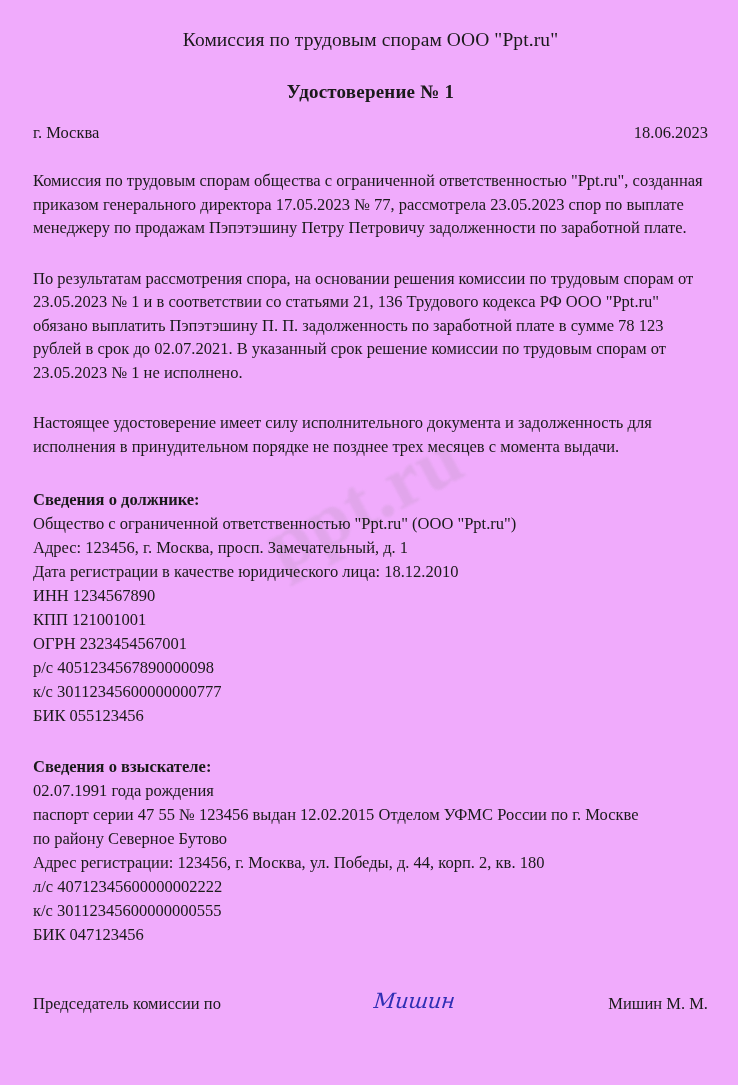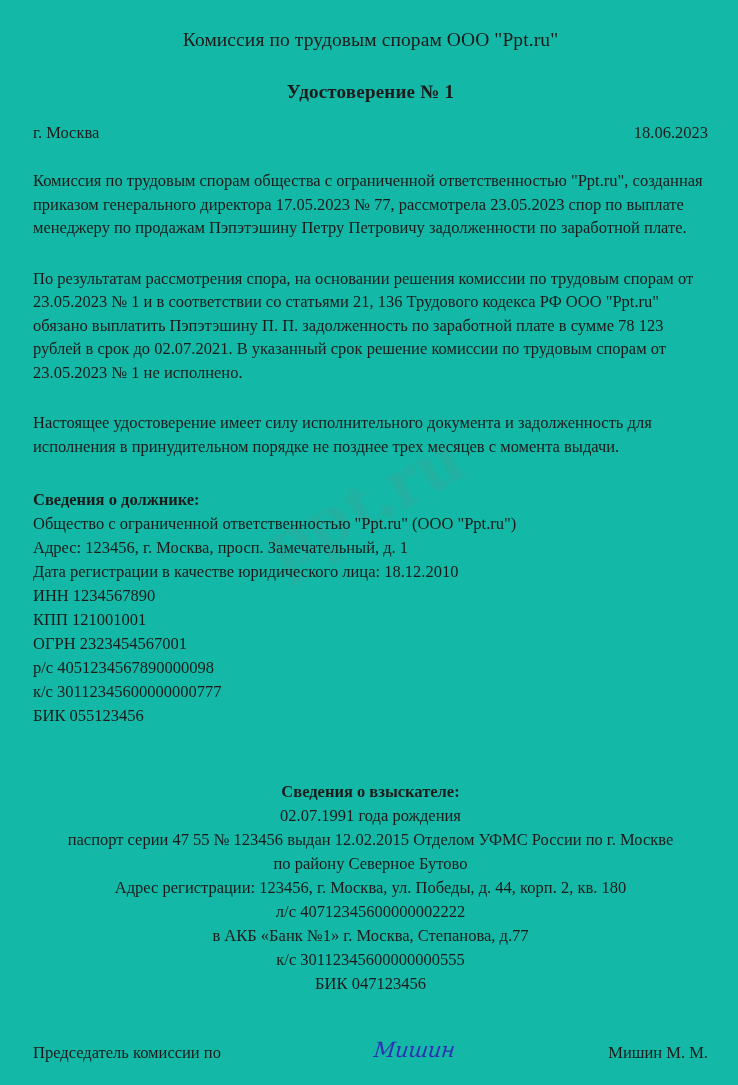--- a/index.html
+++ b/index.html
@@ -9,21 +9,21 @@
     background: #ffffff;
   }
   body {
     font-family: "Liberation Serif", "DejaVu Serif", serif;
     color: #1a1a1a;
   }
   #page {
     position: relative;
     width: 738px;
     height: 1085px;
-    background: #14b8a6;
+    background: #f0abfc;
     overflow: hidden;
     box-sizing: border-box;
   }
 
   
   .watermark {
     position: absolute;
     left: 250px;
     top: 512px;
     width: 220px;
@@ -85,22 +85,21 @@
     margin-top: 26px;
     text-align: left;
   }
   .para.p2 { margin-top: 27px; }
   .para.p3 { margin-top: 27px; }
 
   .section {
     margin-top: 30px;
   }
   .section.creditor {
-    margin-top: 52px;
-    text-align: center;
+    margin-top: 27px;
   }
   .section-title {
     font-size: 16.5px;
     font-weight: 700;
     line-height: 24px;
     margin-bottom: 0;
   }
   .section-line {
     font-size: 16.5px;
     line-height: 24px;
@@ -177,21 +176,20 @@
       <div class="section-line">БИК 055123456</div>
     </div>
 
     <div class="section creditor">
       <div class="section-title">Сведения о взыскателе:</div>
       <div class="section-line">02.07.1991 года рождения</div>
       <div class="section-line">паспорт серии 47 55 № 123456 выдан 12.02.2015 Отделом УФМС России по г. Москве</div>
       <div class="section-line">по району Северное Бутово</div>
       <div class="section-line">Адрес регистрации: 123456, г. Москва, ул. Победы, д. 44, корп. 2, кв. 180</div>
       <div class="section-line">л/с 40712345600000002222</div>
-      <div class="section-line">в АКБ «Банк №1» г. Москва, Степанова, д.77</div>
       <div class="section-line">к/с 30112345600000000555</div>
       <div class="section-line">БИК 047123456</div>
     </div>
 
     <div class="signature-block">
       <div class="sig-role">
         <div>Председатель комиссии по</div>
 
       </div>
       <div class="sig-mark" style="color: rgb(47, 47, 180);">Мишин</div>

